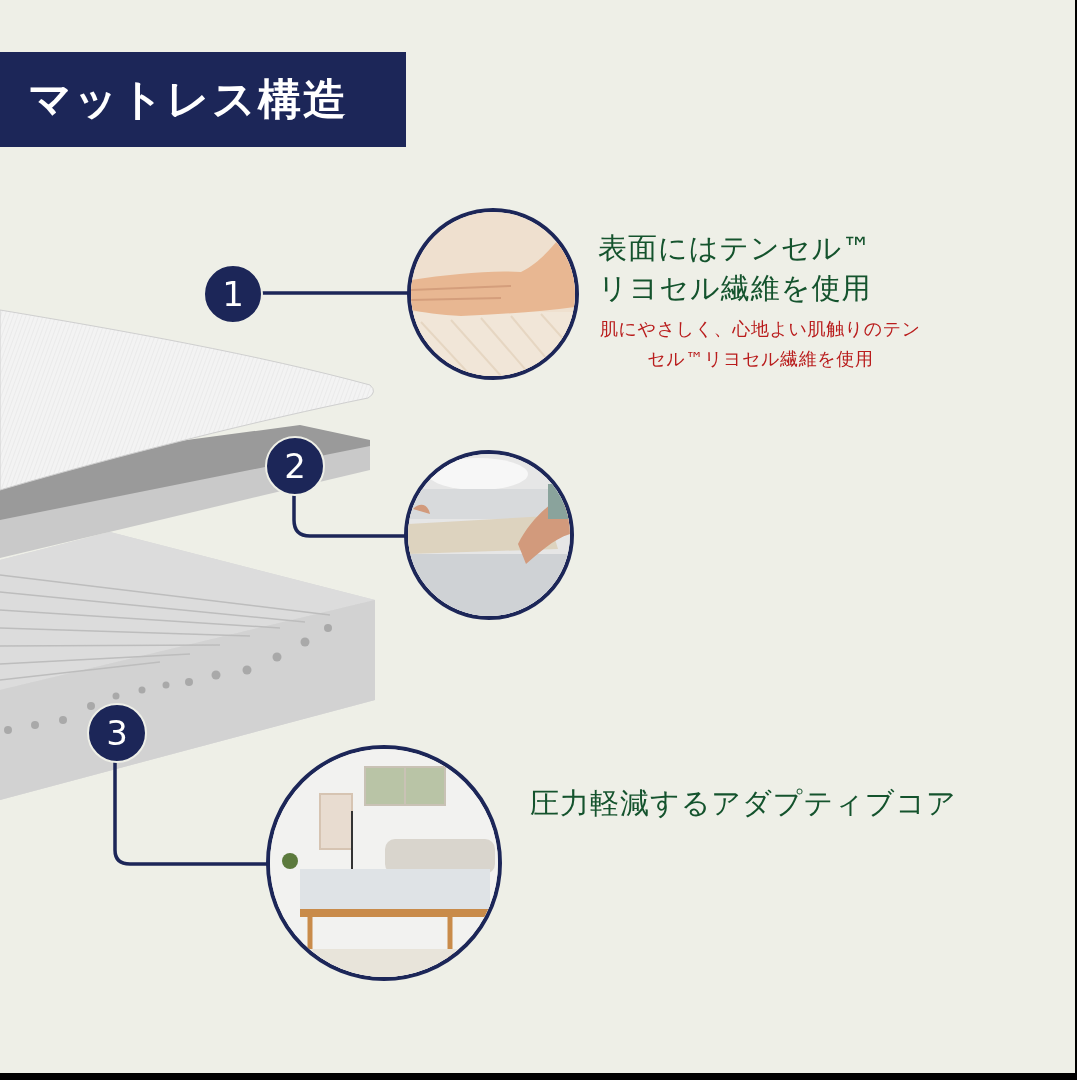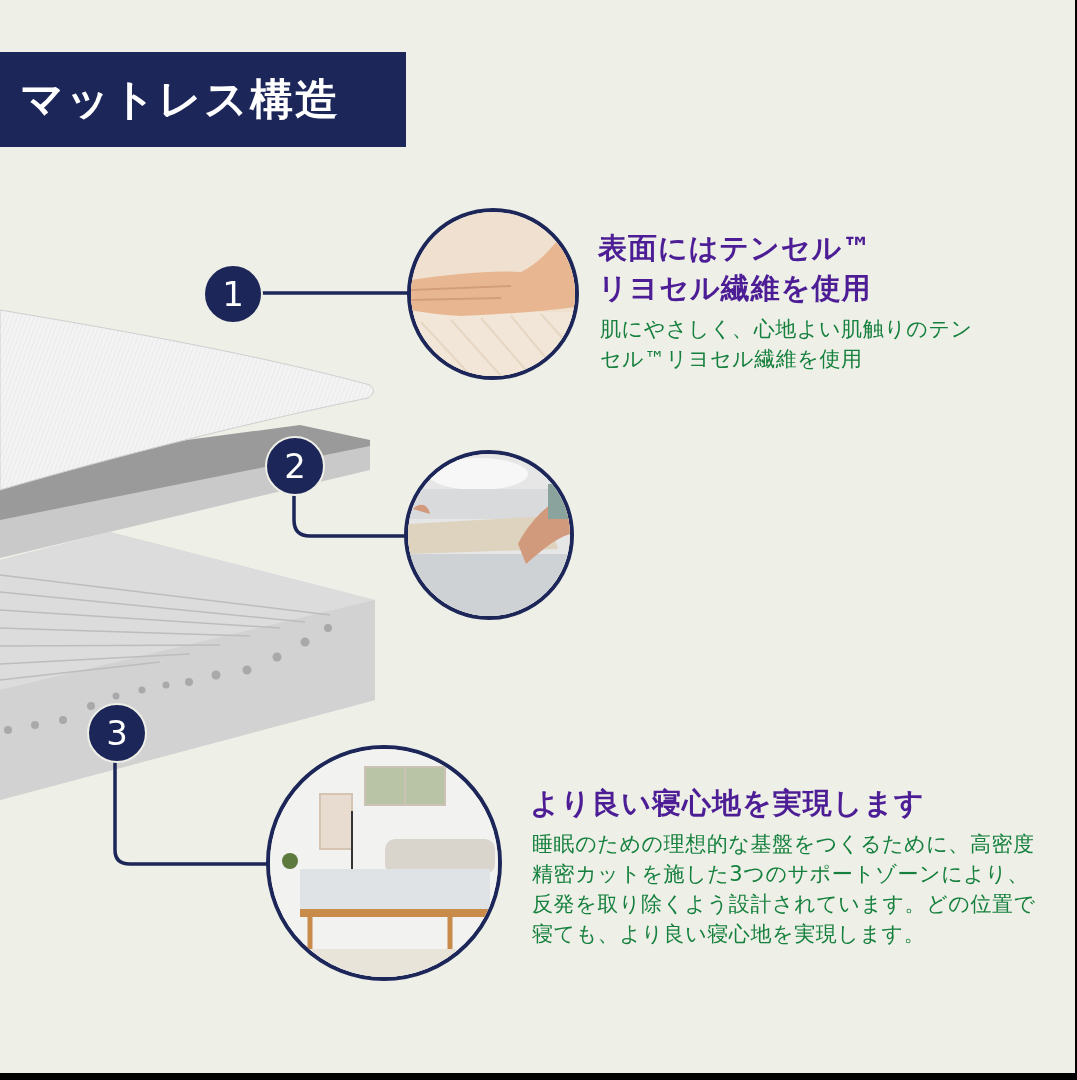--- a/index.html
+++ b/index.html
@@ -1,23 +1,23 @@
 <!DOCTYPE html>
 <html><head>
 <meta charset="utf-8">
 <style>
   html, body { margin:0; padding:0; }
   body { width:1077px; height:1080px; background:#000; overflow:hidden; position:relative; font-family:"DejaVu Sans", sans-serif; }
   .canvas { position:absolute; left:0; top:0; width:1075px; height:1073px; background:#eeefe7; overflow:hidden; }
   .title-box { position:absolute; left:0; top:52px; width:406px; height:95px; background:#1c2658; display:flex; align-items:center; }
-  .title-box span { color:#fff; font-size:43px; font-weight:bold; letter-spacing:2px; padding-left:20px; }
+  .title-box span { color:#fff; font-size:43px; font-weight:bold; letter-spacing:2px; padding-left:28px; }
   .badge { position:absolute; width:56px; height:56px; border-radius:50%; background:#1c2658; color:#fff; display:flex; align-items:center; justify-content:center; font-size:34px; font-family:"DejaVu Sans", sans-serif; border:2px solid #eeefe7; box-sizing:content-box; }
   .circle { position:absolute; border-radius:50%; border:4px solid #1c2658; overflow:hidden; box-sizing:border-box; }
-  .heading { position:absolute; color:#4c1d95; font-weight:bold; font-size:29px; line-height:40px; letter-spacing:1px; white-space:pre-line; }
-  .desc { position:absolute; color:#15803d; font-size:21px; line-height:30px; white-space:pre-line; letter-spacing:0.6px; }
+  .heading { position:absolute; color:#14532d; font-weight:normal; font-size:29px; line-height:40px; letter-spacing:1px; white-space:pre-line; }
+  .desc { position:absolute; color:#b91c1c; font-size:18px; line-height:30px; white-space:pre-line; letter-spacing:0.6px;text-align:center; }
   svg.lines { position:absolute; left:0; top:0; }
 </style>
 </head>
 <body>
 
 <div class="canvas">
 
   <svg class="lines" width="1075" height="1073">
     <defs>
       <pattern id="knit" width="4" height="4" patternUnits="userSpaceOnUse" patternTransform="rotate(20)">
@@ -129,19 +129,15 @@
       <circle cx="20" cy="112" r="8" fill="#5c7a3d"></circle>
     </svg>
   </div>
 
   <div class="heading" style="left:598px; top:228px;">表面にはテンセル™
 リヨセル繊維を使用</div>
   <div class="desc" style="left:600px; top:314px;">肌にやさしく、心地よい肌触りのテン
 セル™リヨセル繊維を使用</div>
 
 
-  <div class="heading" style="left:530px; top:783px;">より良い寝心地を実現します</div>
-  <div class="desc" style="left:532px; top:829px;">睡眠のための理想的な基盤をつくるために、高密度
-精密カットを施した3つのサポートゾーンにより、
-反発を取り除くよう設計されています。どの位置で
-寝ても、より良い寝心地を実現します。</div>
+  <div class="heading" style="left:530px; top:783px;">圧力軽減するアダプティブコア</div>
 
 </div>
 
 </body></html>

